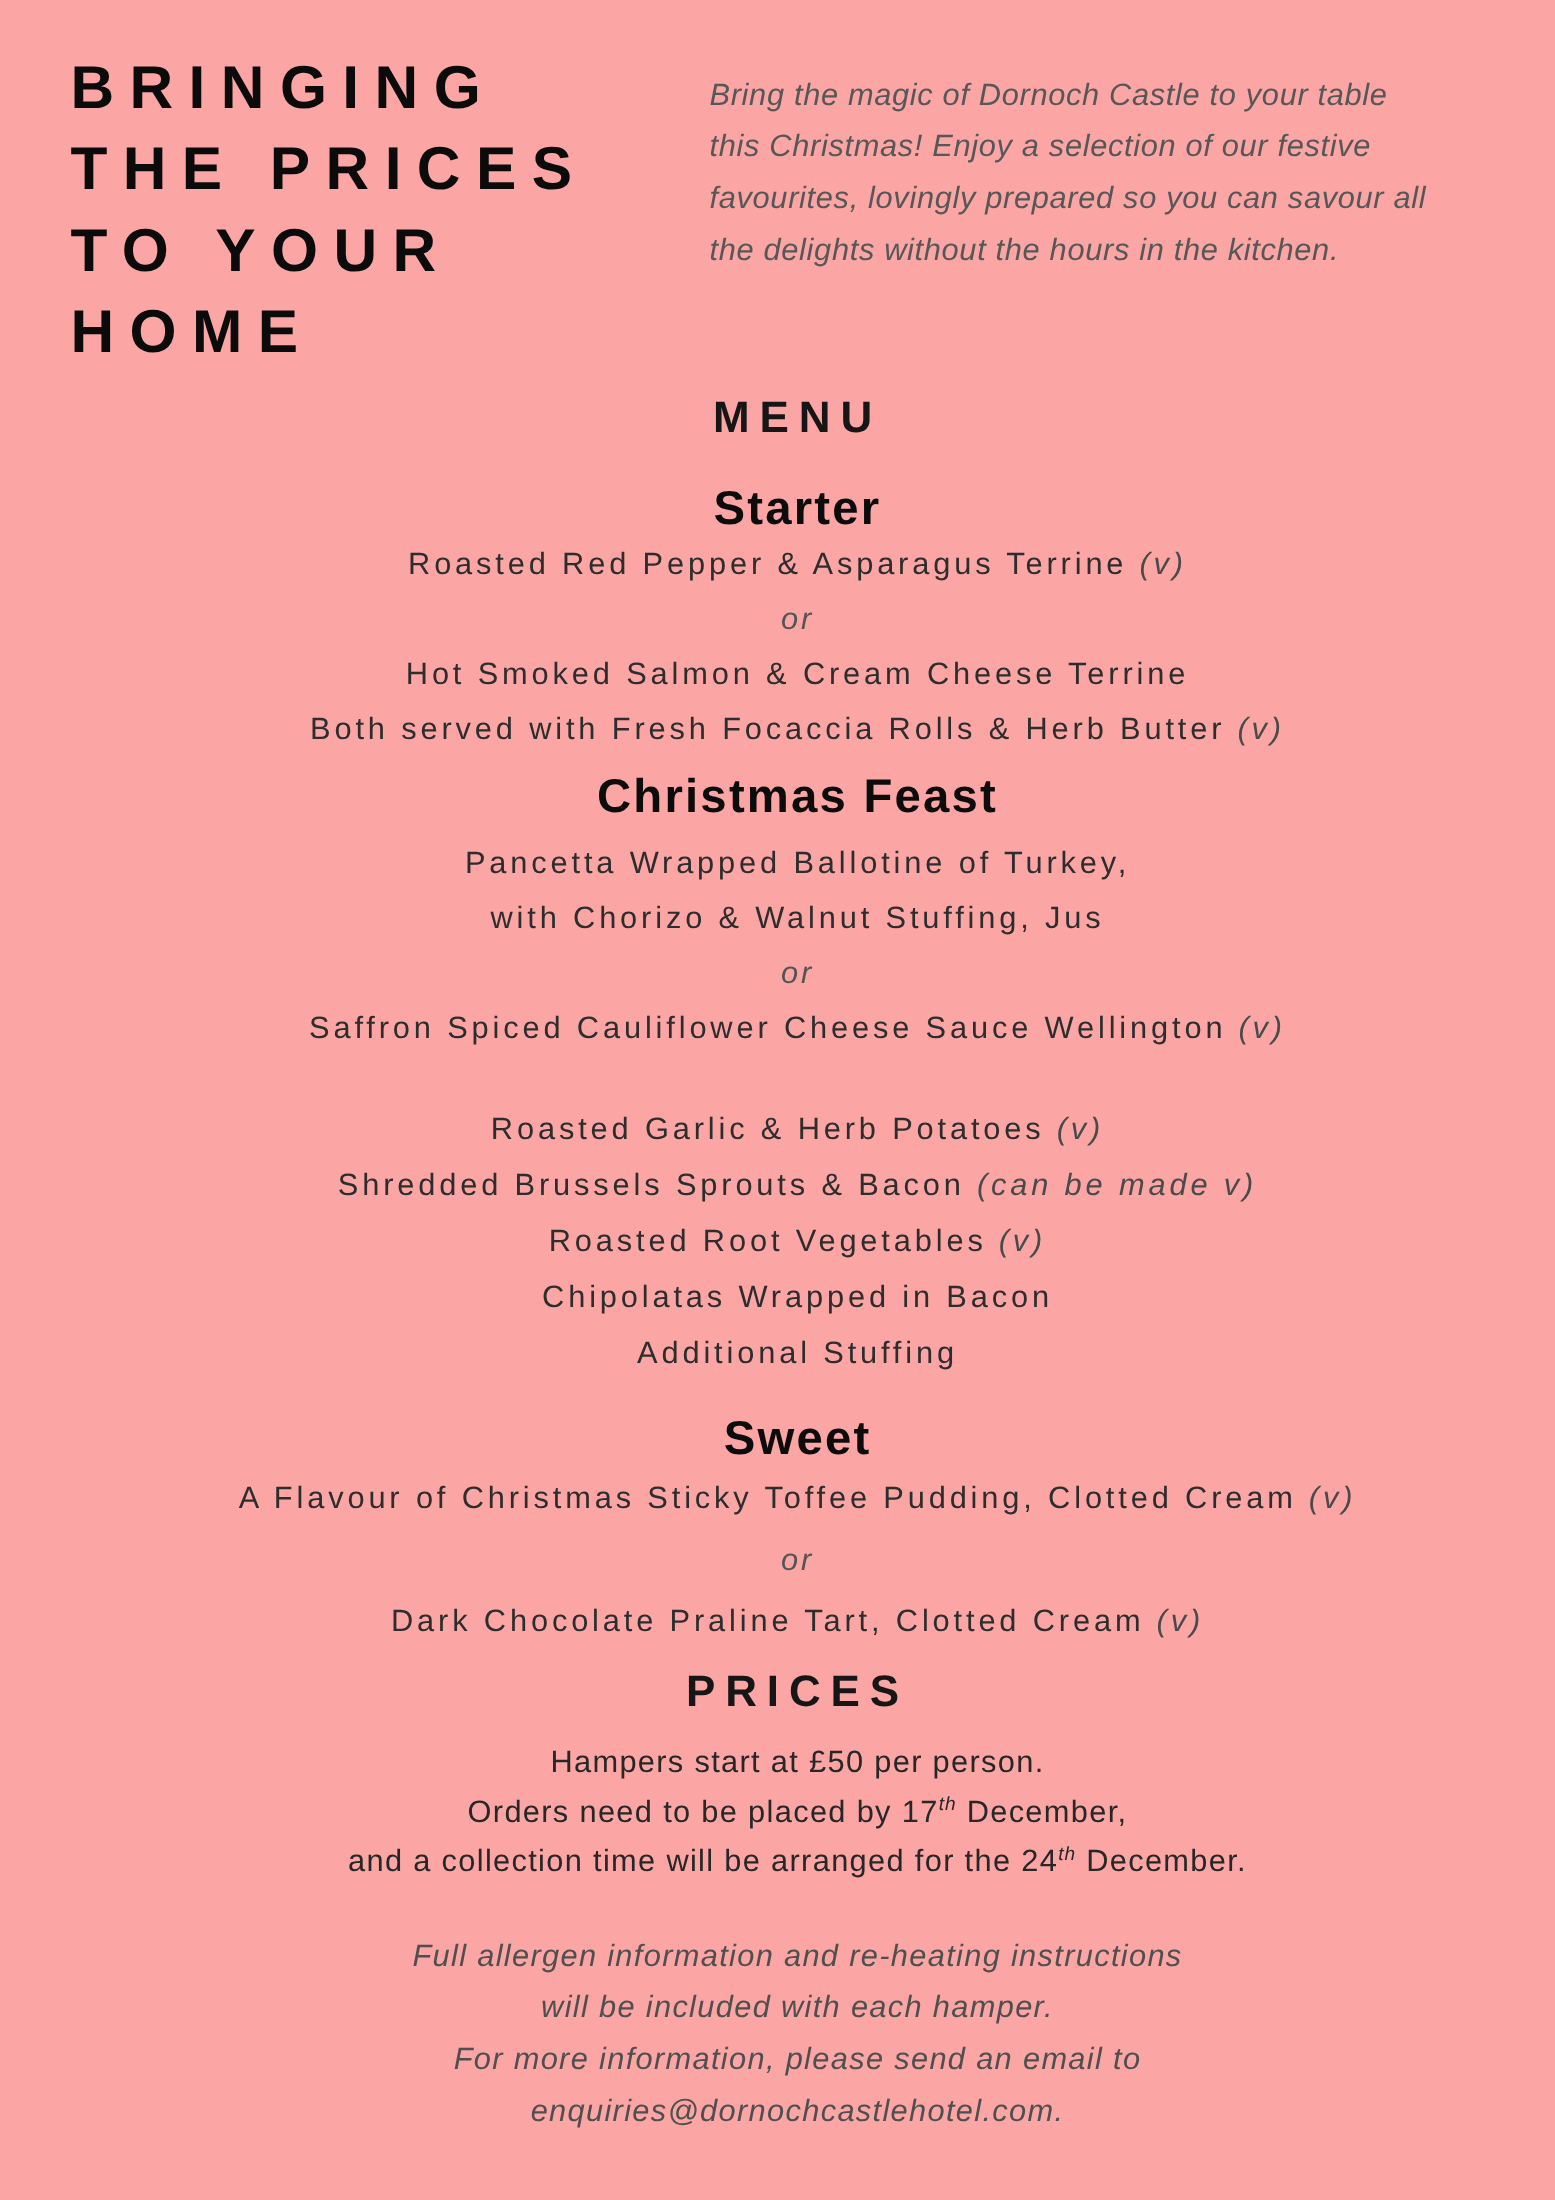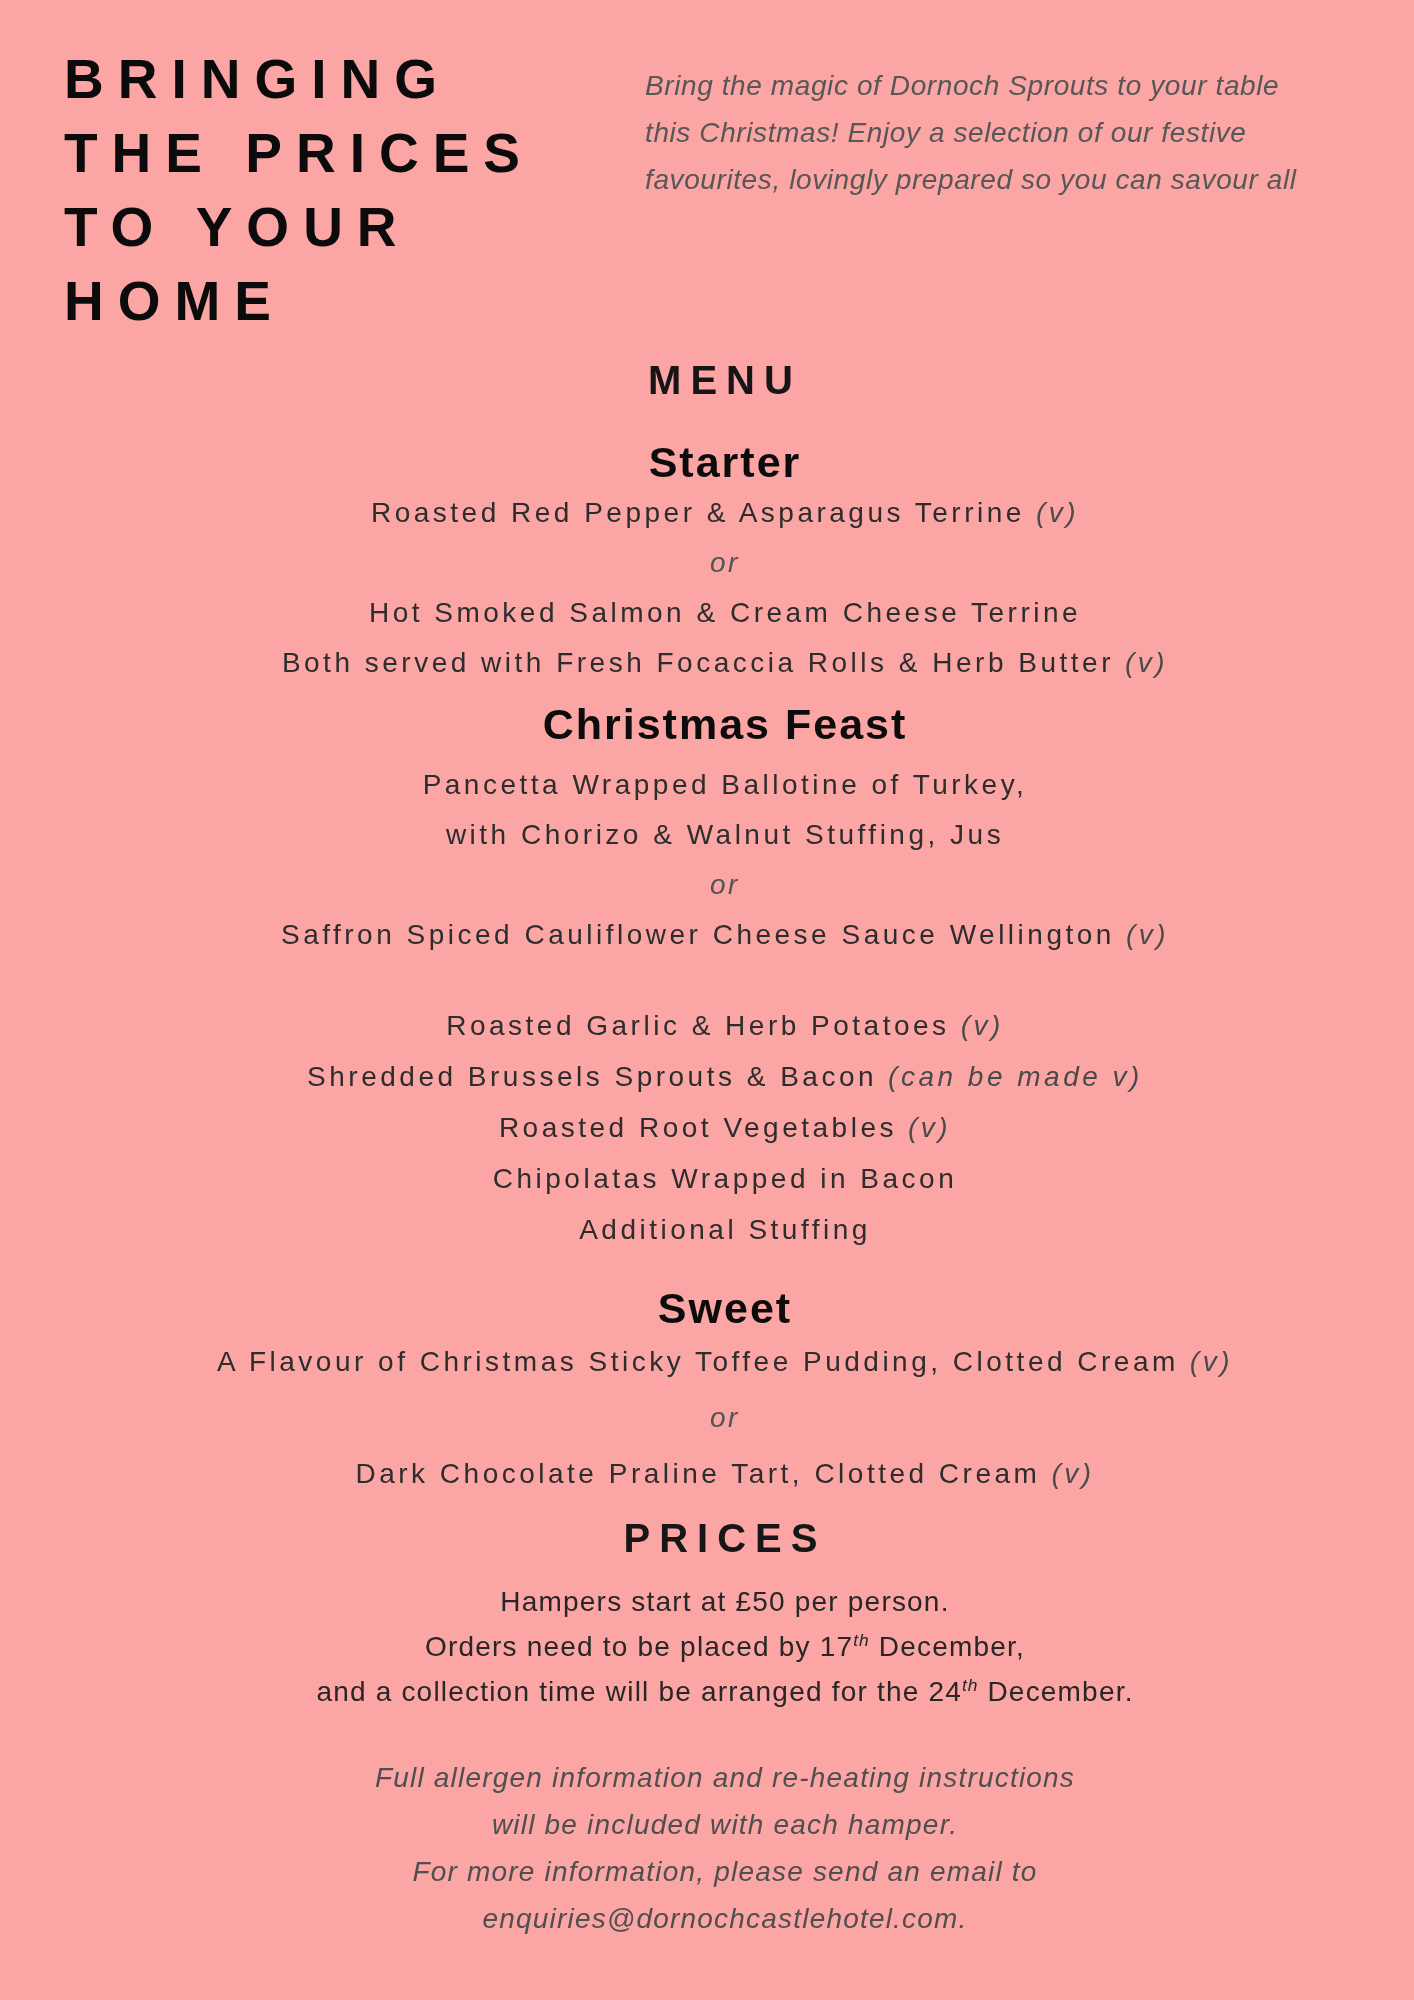--- a/index.html
+++ b/index.html
@@ -64,23 +64,24 @@
 <div class="page">
 
   <div class="title">
     <div>BRINGING</div>
     <div>THE PRICES</div>
     <div>TO YOUR</div>
     <div>HOME</div>
   </div>
 
   <div class="intro">
-    <div>Bring the magic of Dornoch Sprouts to your table</div>
+    <div>Bring the magic of Dornoch Castle to your table</div>
     <div>this Christmas! Enjoy a selection of our festive</div>
     <div>favourites, lovingly prepared so you can savour all</div>
+    <div>the delights without the hours in the kitchen.</div>
   </div>
 
   <div class="block heading-small" style="top:358px">MENU</div>
 
   <section class="block" style="top:436px">
     <h2 class="sec">Starter</h2>
     <div class="item"><span>Roasted Red Pepper &amp; Asparagus Terrine</span><span class="note">(v)</span></div>
     <div class="item or">or</div>
     <div class="item">Hot Smoked Salmon &amp; Cream Cheese Terrine</div>
     <div class="item"><span>Both served with Fresh Focaccia Rolls &amp; Herb Butter</span><span class="note">(v)</span></div>

